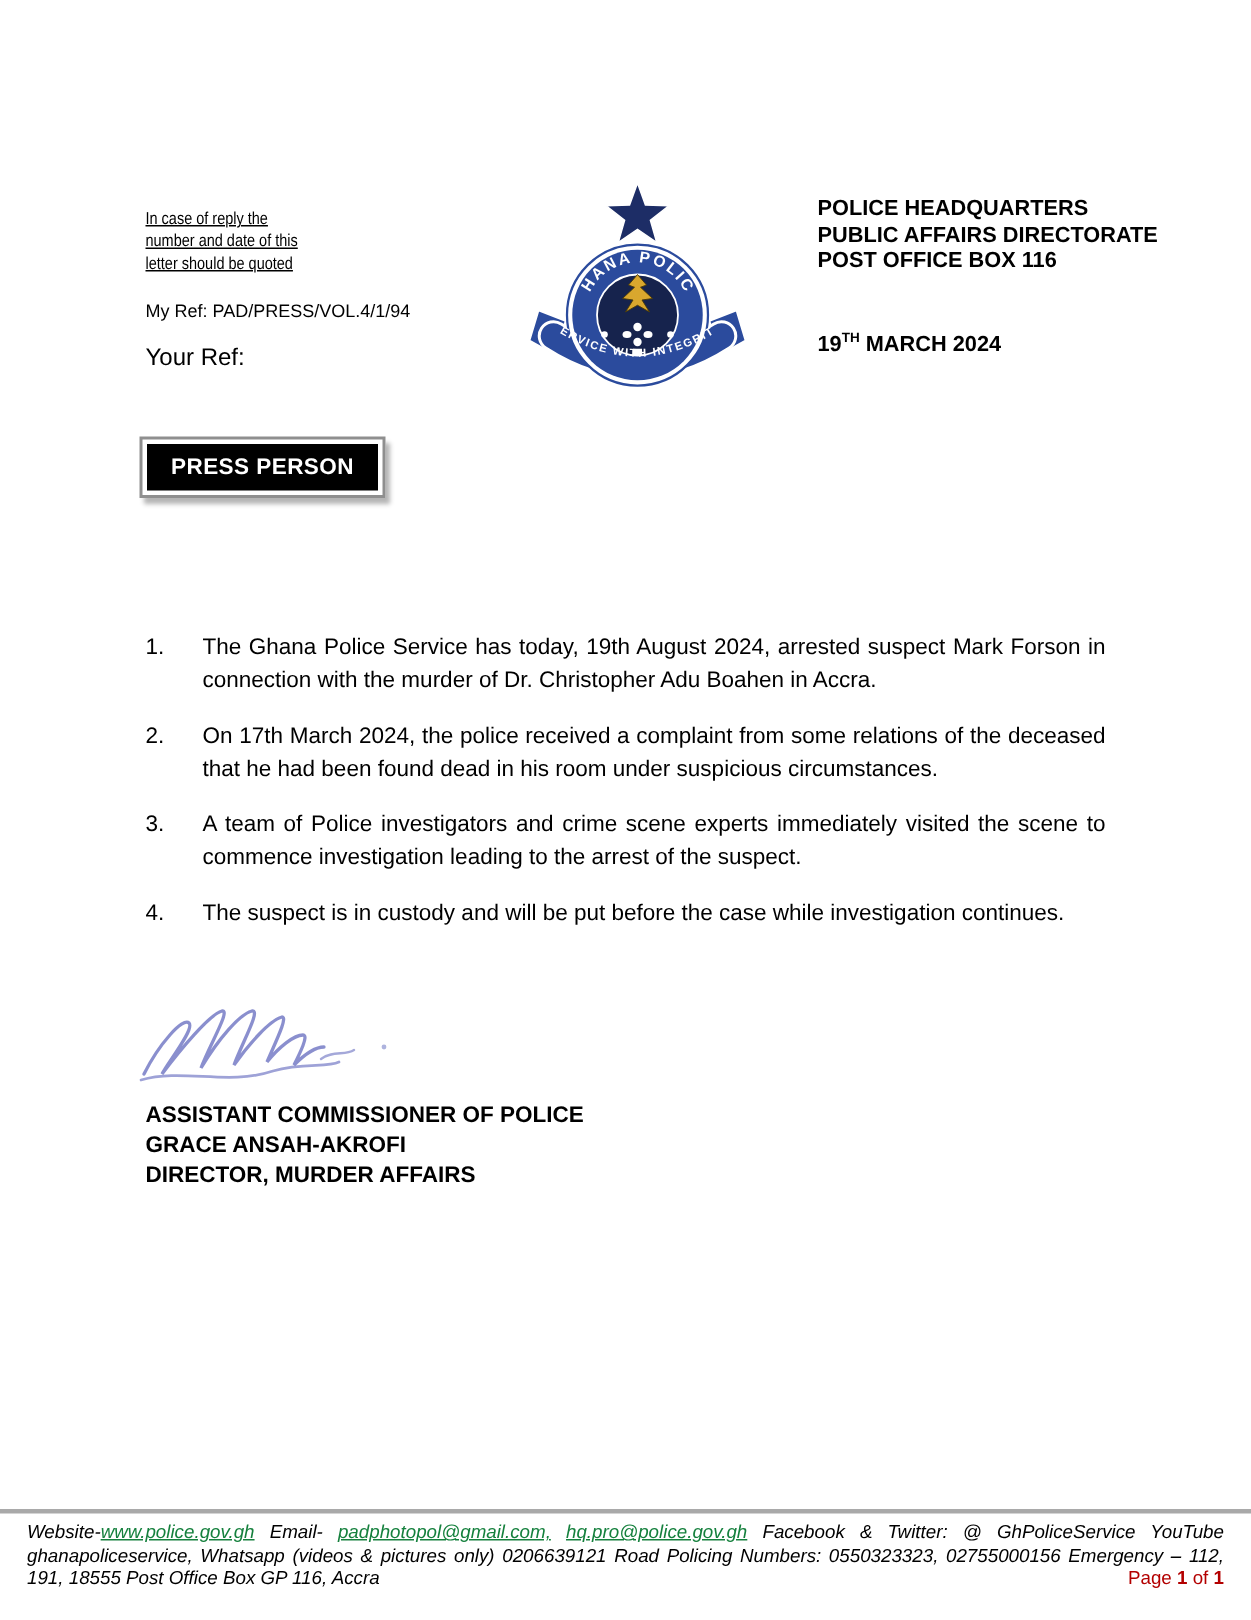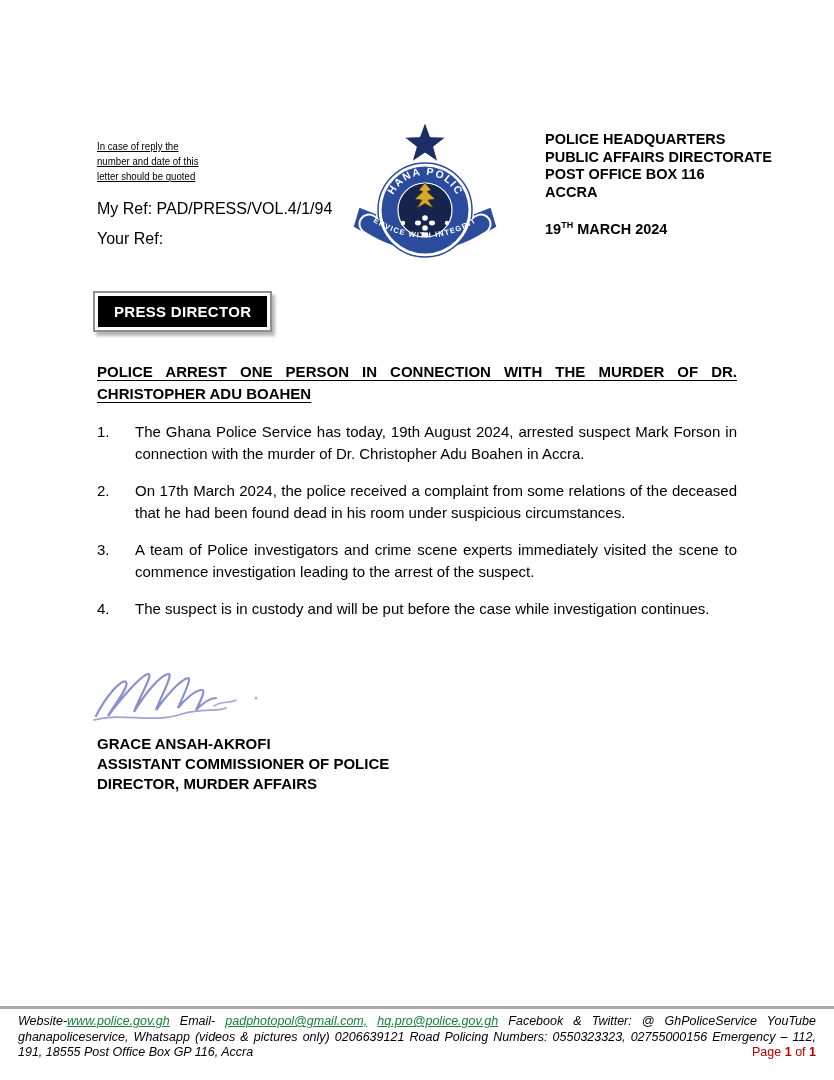--- a/index.html
+++ b/index.html
@@ -6,21 +6,21 @@
   html,body { background:#fff; }
   .page {
     position:relative; width:834px; height:1080px; background:#ffffff;
     font-family:"Liberation Sans", sans-serif; color:#000; overflow:hidden;
     margin:0 auto;
   }
   
   .reply-note { position:absolute; left:97px; top:139px; font-size:11.5px; line-height:15px; }
   .reply-note .rn-line { display:inline-block; transform:scaleX(0.84); transform-origin:0 50%;
     text-decoration:underline; white-space:nowrap; font-weight:500; }
-  .my-ref  { position:absolute; left:97px; top:200px; font-size:16px; }
+  .my-ref  { position:absolute; left:97px; top:200px; font-size:12px; }
   .your-ref{ position:absolute; left:97px; top:230px; font-size:16px; }
   
   .addr { position:absolute; left:545px; top:131px; font-weight:bold; font-size:14.5px; line-height:17.5px; }
   .date-line { position:absolute; left:545px; top:220px; font-weight:bold; font-size:14.5px; }
   .date-line sup { font-size:9px; font-weight:bold; }
   
   .logo-wrap { position:absolute; left:352px; top:120px; width:146px; height:150px; }
   
   .press-box { position:absolute; left:93px; top:291px; border:2px solid #8f8f8f;
     background:#fff; padding:3px; box-shadow:3px 4px 3px #b5b5b5; }
@@ -89,31 +89,27 @@
       <text font-size="7.5" font-weight="bold" fill="#ffffff" letter-spacing="1.2" font-family="Liberation Sans, sans-serif">
         <textPath href="#arcRibbon" startOffset="50%" text-anchor="middle">SERVICE WITH INTEGRITY</textPath>
       </text>
     </svg>
   </div>
 
   <div class="addr">
     <div>POLICE HEADQUARTERS</div>
     <div>PUBLIC AFFAIRS DIRECTORATE</div>
     <div>POST OFFICE BOX 116</div>
-    <div>ACCRA</div>
   </div>
   <div class="date-line"><span>19</span><sup>TH</sup><span> MARCH 2024</span></div>
 
   <div class="press-box">
-    <div class="press-box-inner">PRESS DIRECTOR</div>
+    <div class="press-box-inner">PRESS PERSON</div>
   </div>
 
-  <div class="headline">
-    <span>POLICE ARREST ONE PERSON IN CONNECTION WITH THE MURDER OF DR. CHRISTOPHER ADU BOAHEN</span>
-  </div>
 
   <div class="body-copy">
     <div class="para">
       <span class="num">1.</span>
       <span>The Ghana Police Service has today, 19th August 2024, arrested suspect Mark Forson in connection with the murder of Dr. Christopher Adu Boahen in Accra.</span>
     </div>
     <div class="para">
       <span class="num">2.</span>
       <span>On 17th March 2024, the police received a complaint from some relations of the deceased that he had been found dead in his room under suspicious circumstances.</span>
     </div>
@@ -132,22 +128,22 @@
       <g fill="none" stroke="#7d83c9" stroke-linecap="round">
         <path stroke-width="2.2" opacity="0.9" d="M6,50 C16,30 32,12 36,16 C40,20 22,42 18,50 C30,34 50,10 58,8 C64,7 50,30 44,46 C56,26 70,10 78,8 C84,7 72,28 66,44 C76,30 90,14 98,12 C102,12 94,28 88,42 C96,32 106,24 112,24 C116,24 110,36 106,44 C112,38 120,32 126,32"></path>
         <path stroke-width="1.8" opacity="0.75" d="M4,54 C32,46 62,58 92,48 C112,42 128,46 136,42"></path>
         <path stroke-width="1.6" opacity="0.7" d="M124,40 C132,34 140,38 146,34"></path>
       </g>
       <circle cx="166" cy="32" r="1.6" fill="#9aa0d6" opacity="0.8"></circle>
     </svg>
   </div>
 
   <div class="signatory">
+    <div>ASSISTANT COMMISSIONER OF POLICE</div>
     <div>GRACE ANSAH-AKROFI</div>
-    <div>ASSISTANT COMMISSIONER OF POLICE</div>
     <div>DIRECTOR, MURDER AFFAIRS</div>
   </div>
 
   <div class="footer-rule"></div>
   <div class="footer"><span>Website-</span><a class="ftr-link">www.police.gov.gh</a><span> Email- </span><a class="ftr-link">padphotopol@gmail.com,</a><span> </span><a class="ftr-link">hq.pro@police.gov.gh</a><span> Facebook &amp; Twitter: @ GhPoliceService YouTube ghanapoliceservice, Whatsapp (videos &amp; pictures only) 0206639121 Road Policing Numbers: 0550323323, 02755000156 Emergency – 112, 191, 18555 Post Office Box GP 116, Accra</span></div>
   <div class="page-label"><span>Page</span> <span class="pl-num">1</span> <span>of</span> <span class="pl-num">1</span></div>
 
 </div>
 
 </body></html>

